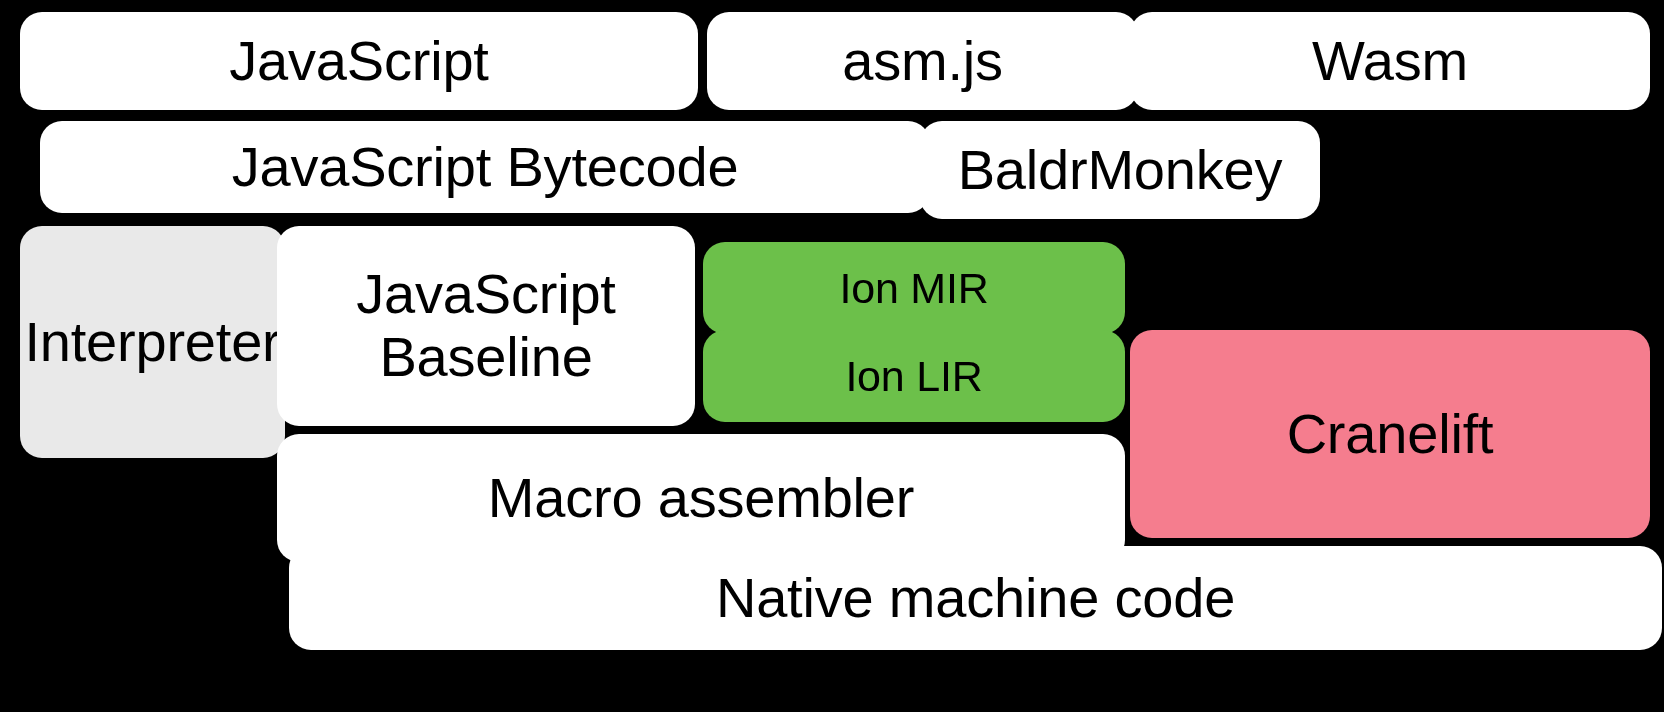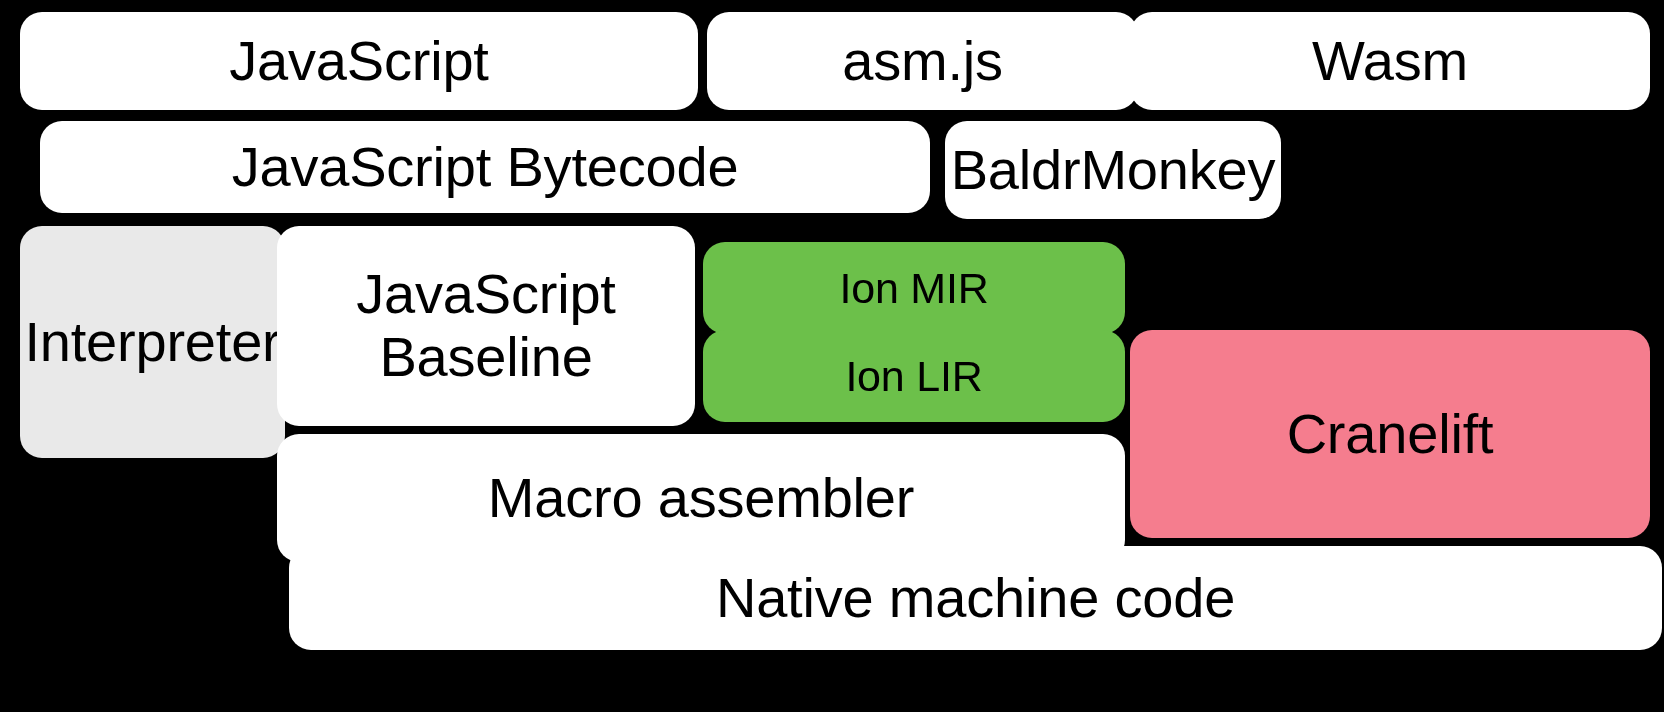--- a/index.html
+++ b/index.html
@@ -42,21 +42,21 @@
 <div id="stage">
 
   <div class="node n-white fs-lg" style="left:20px;  top:12px;  width:678px; height:98px;">JavaScript</div>
 
   <div class="node n-white fs-lg" style="left:707px; top:12px;  width:431px; height:98px;">asm.js</div>
 
   <div class="node n-white fs-lg" style="left:1130px;top:12px;  width:520px; height:98px;">Wasm</div>
 
   <div class="node n-white fs-lg" style="left:20px;  top:121px; width:890px; height:92px;margin-left:20px;">JavaScript Bytecode</div>
 
-  <div class="node n-white fs-lg" style="left:920px; top:121px; width:336px; height:98px;margin-left:25px;">BaldrMonkey</div>
+  <div class="node n-white fs-lg" style="left:920px; top:121px; width:400px; height:98px;">BaldrMonkey</div>
 
   <div class="node n-gray fs-lg" style="left:20px;  top:226px; width:265px; height:232px;">Interpreter</div>
 
   <div class="node n-white fs-lg" style="left:277px; top:226px; width:418px; height:200px;">JavaScript
 Baseline</div>
 
   <div class="node n-green fs-md" style="left:703px; top:242px; width:422px; height:92px;">Ion MIR</div>
 
   <div class="node n-green fs-md" style="left:703px; top:330px; width:422px; height:92px;">Ion LIR</div>
 

